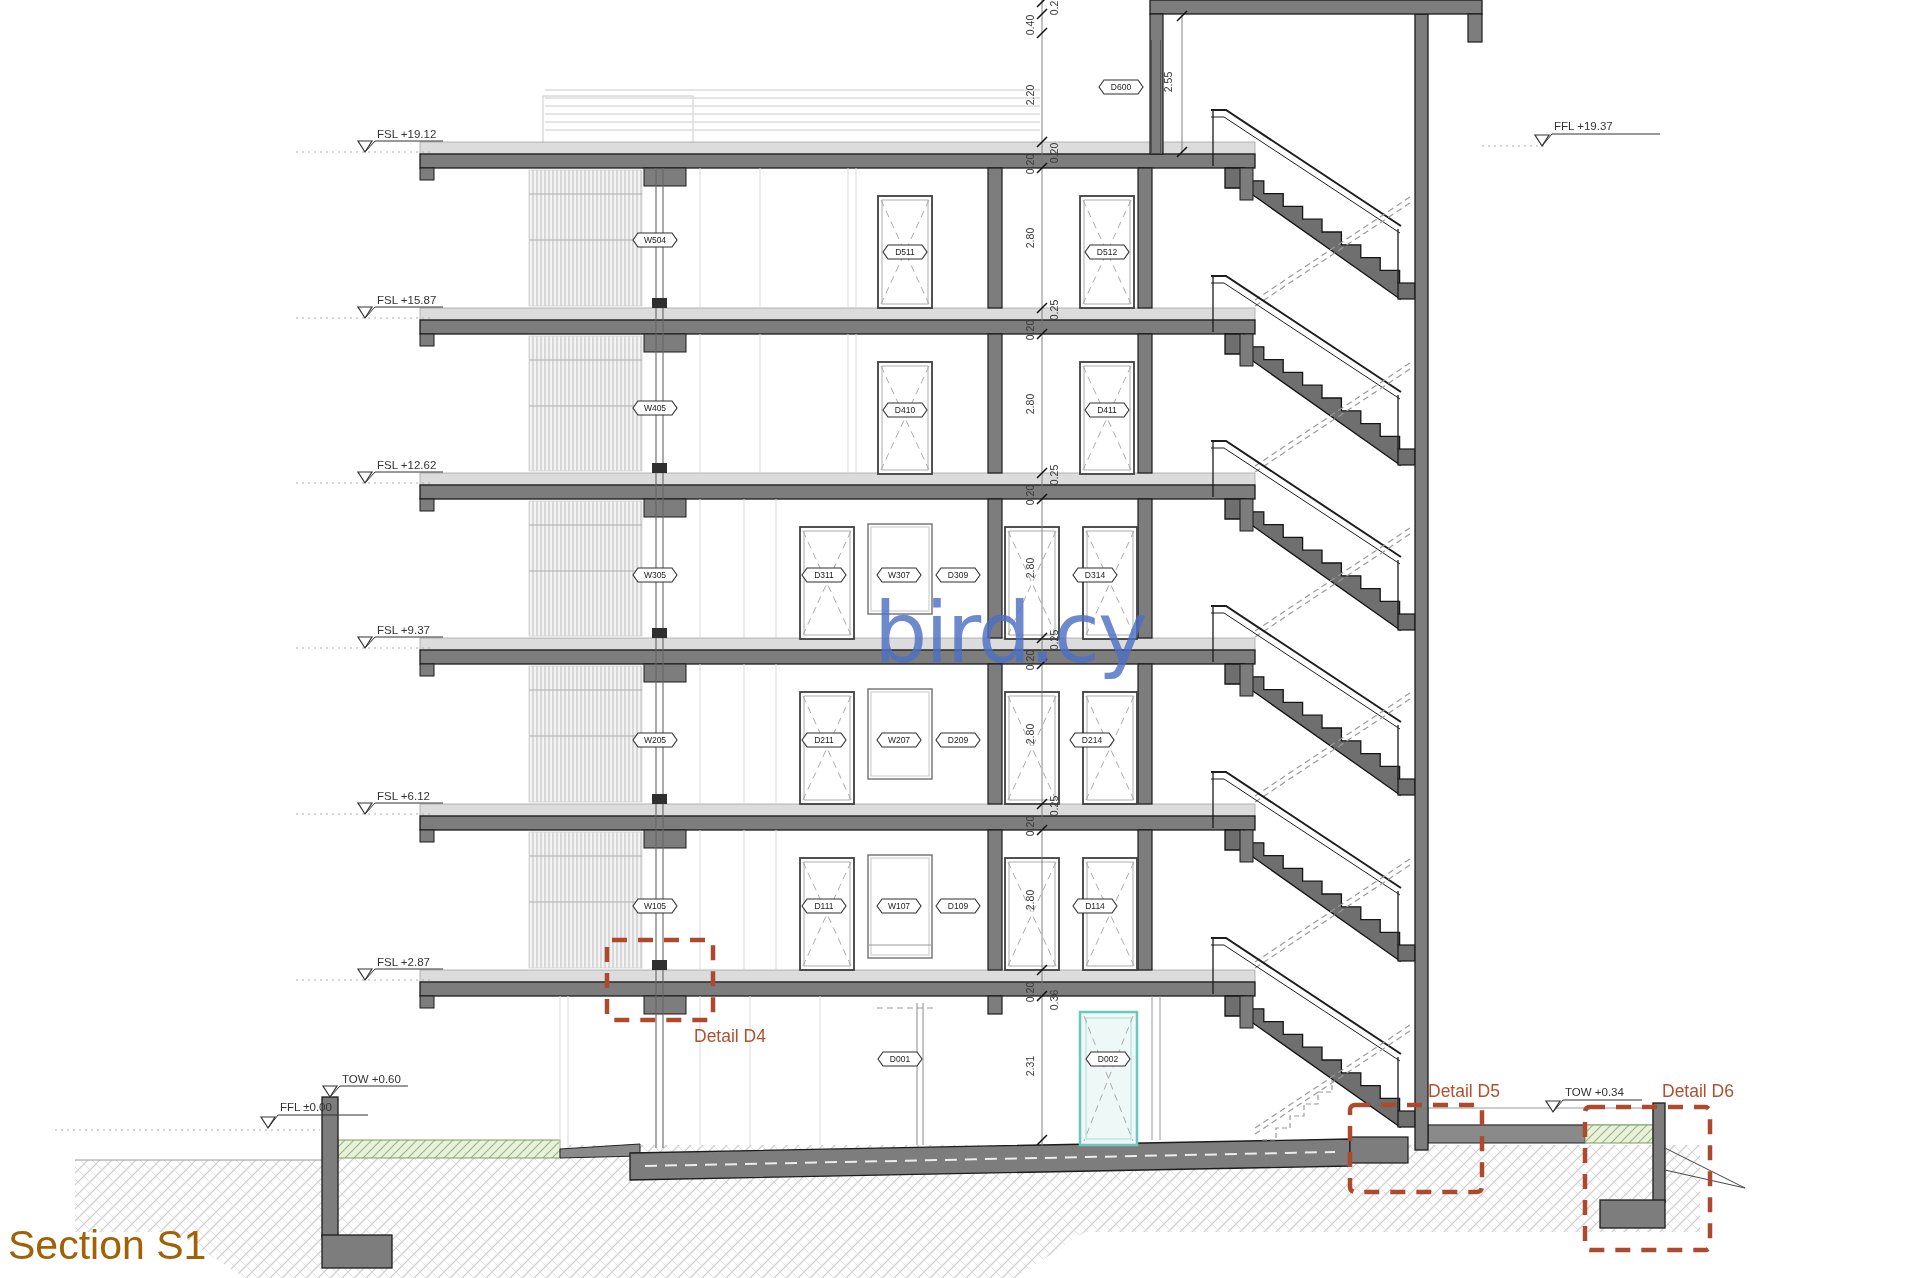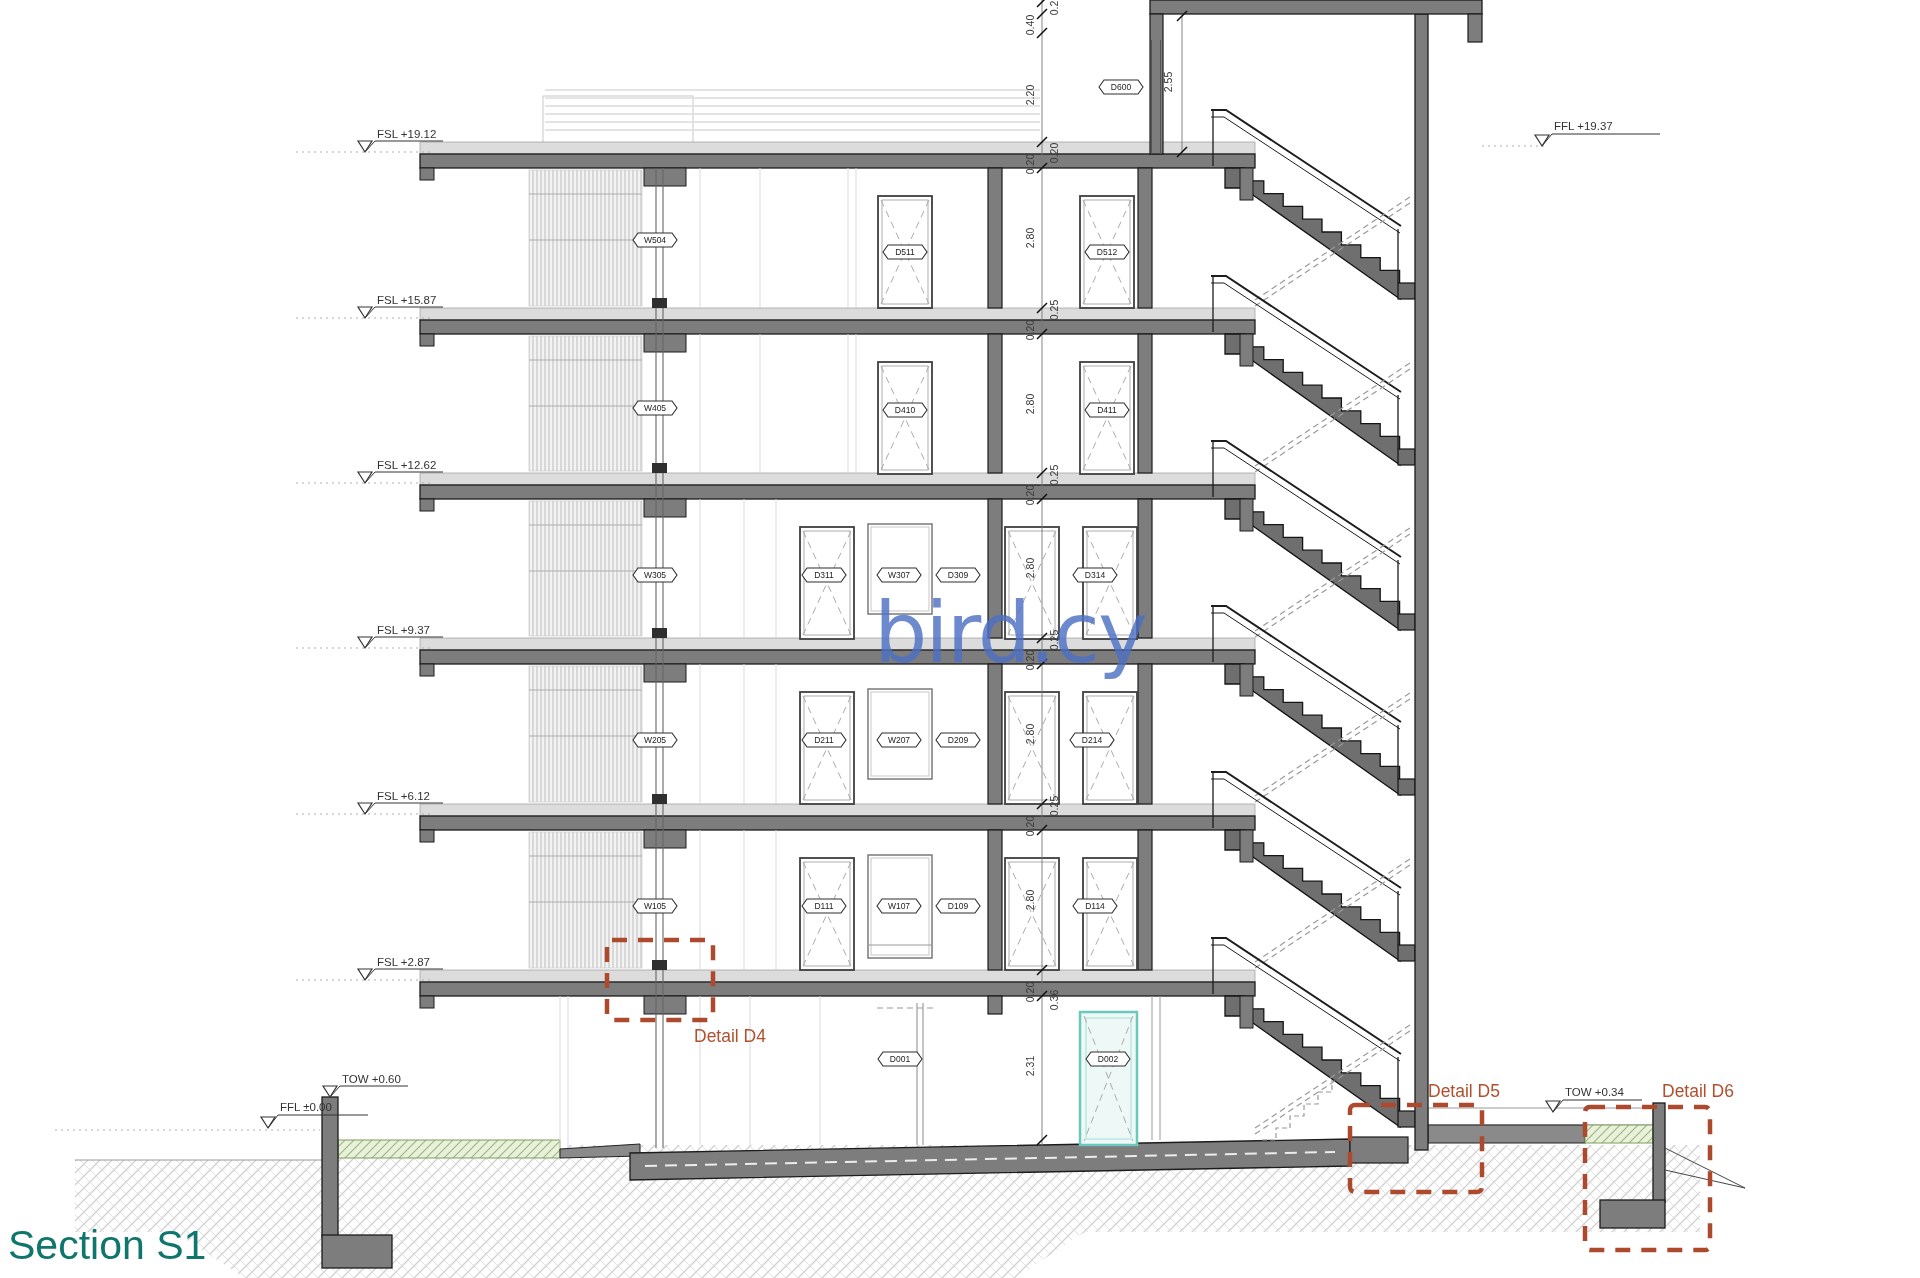--- a/index.html
+++ b/index.html
@@ -9,21 +9,21 @@
   svg text{font-family:"Liberation Sans",sans-serif;}
   .lvltext{font-size:11.5px;fill:#333;}
   .dimtext{font-size:10.5px;fill:#3a3a3a;text-anchor:middle;}
   .tagtext{font-size:8.5px;fill:#222;text-anchor:middle;}
   .dettext{font-size:17.5px;fill:#b1502f;}
   .tag polygon{fill:#fff;stroke:#2f2f2f;stroke-width:1.1;}
   .marker polygon{fill:#fff;stroke:#333;stroke-width:1.2;}
   .marker path{stroke:#333;stroke-width:1;fill:none;}
   #watermark{position:absolute;left:874px;top:584px;font-size:84px;font-weight:400;
              letter-spacing:-2px;color:rgba(77,112,196,0.82);font-family:"DejaVu Sans",sans-serif;}
-  #title{position:absolute;left:8px;top:1222px;font-size:41px;color:#0f766e;}
+  #title{position:absolute;left:8px;top:1222px;font-size:41px;color:#a16207;}
 </style>
 </head>
 <body>
 
 <div id="stage">
 
 <svg width="1920" height="1278" viewBox="0 0 1920 1278">
 <defs>
   <pattern id="hatch" width="12" height="12" patternUnits="userSpaceOnUse">
     <path d="M0,12 L12,0 M-3,3 L3,-3 M9,15 L15,9" stroke="#d0d0d0" stroke-width="1.3" fill="none"></path>

